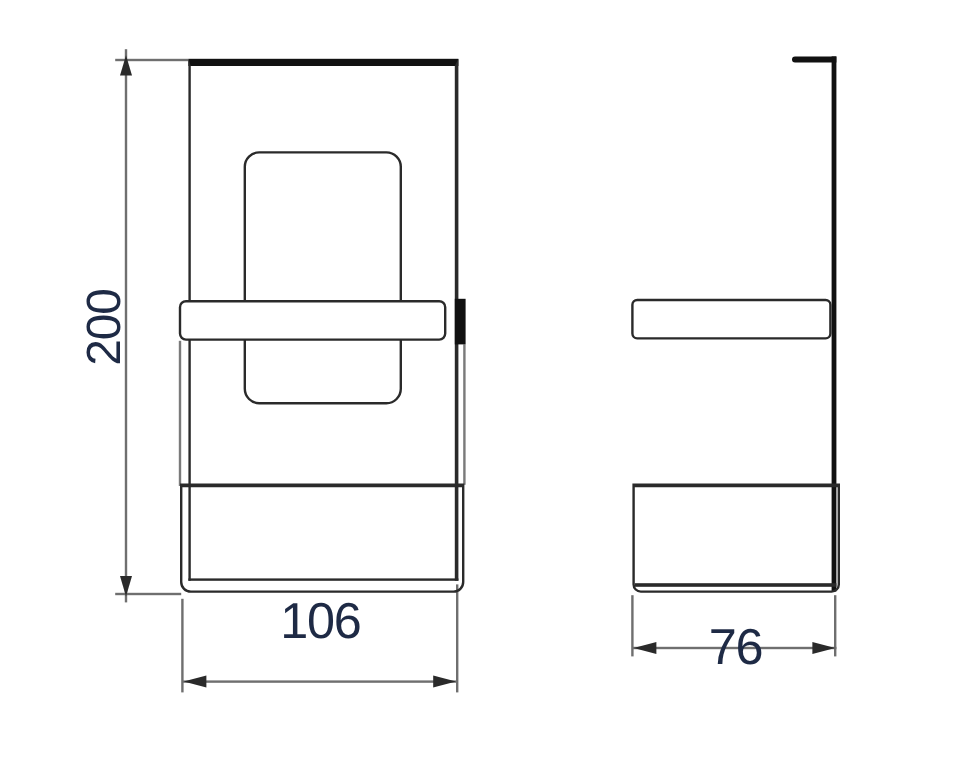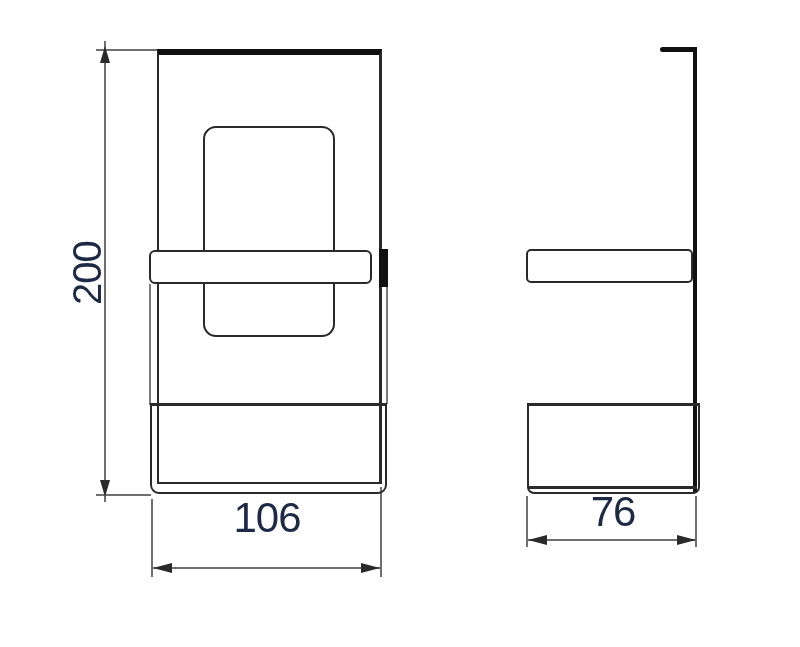--- a/index.html
+++ b/index.html
@@ -54,21 +54,21 @@
   .a-200-bot{left:100px;top:480px;}
   .a-106-l{left:153px;top:563px;}
   .a-106-r{left:361px;top:563px;}
   .a-76-l{left:528px;top:535px;}
   .a-76-r{left:677px;top:535px;}
   
   .dimlabel{color:var(--dim-text);font-size:42px;line-height:1;letter-spacing:-1px;
     transform:translate(-50%,-50%);white-space:nowrap;z-index:7;}
   .label-200{left:87px;top:273px;font-size:40px;transform:translate(-50%,-50%) rotate(-90deg);}
   .label-106{left:267px;top:518px;}
-  .label-76{left:613px;top:512px;}
+  .label-76{left:613px;top:539px;}
 </style>
 </head>
 <body>
 
 <div class="canvas">
 
   <div class="abs dimline dim-200-line"></div>
   <div class="abs dimline dim-200-ext-top"></div>
   <div class="abs dimline dim-200-ext-bottom"></div>
   <div class="abs dimline dim-106-ext-left"></div>

